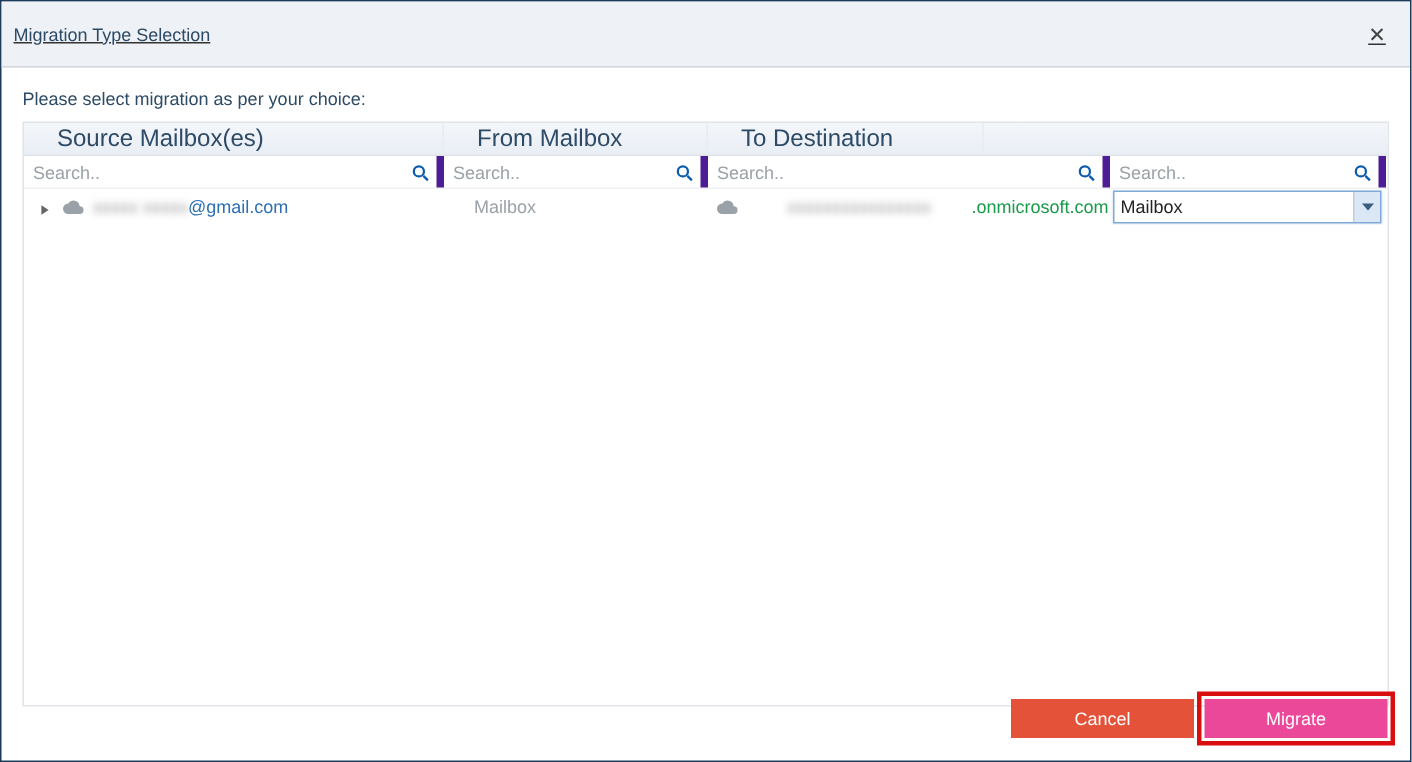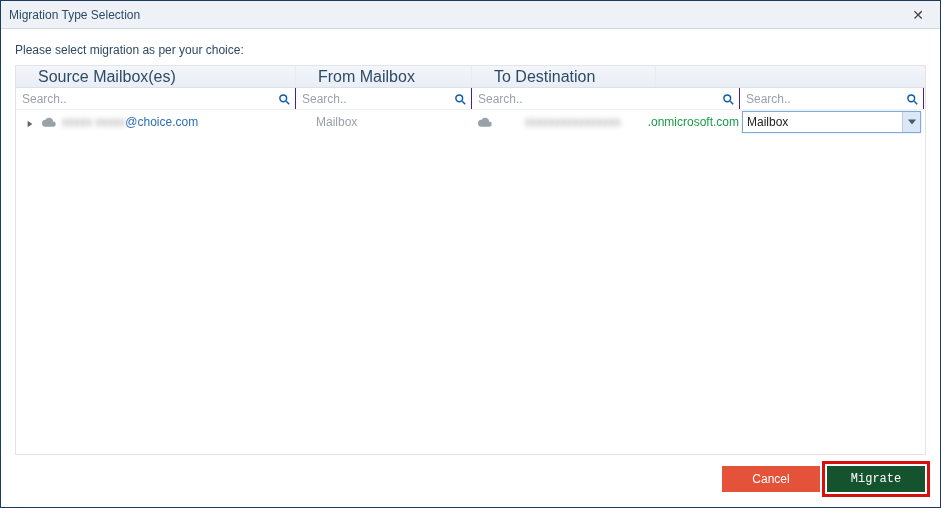--- a/index.html
+++ b/index.html
@@ -13,26 +13,27 @@
       color: #333;
       background: #fff;
       width: 941px;
       height: 508px;
       border: 1px solid #1b3a5c;
       position: relative;
       overflow: hidden;
     }
     .titlebar {
       background: #eef2f6;
-      height: 28px;
+      height: 44px;
       display: flex;
       align-items: center;
       padding: 0 8px;
       border-bottom: 1px solid #d0d7de;
       justify-content: space-between;
+      text-decoration: underline;
     }
     .titlebar .title {
       color: #2d4a66;
       font-size: 12px;
     }
     .close-btn {
       width: 28px;
       height: 28px;
       text-align: center;
       line-height: 28px;
@@ -75,21 +76,21 @@
       border-right: 1px solid #e8ecf1;
     }
     .search-row {
       display: flex;
       height: 22px;
       border-bottom: 1px solid #eef1f4;
     }
     .search-cell {
       display: flex;
       align-items: center;
-      border-right: 1px solid #4c1d95;
+      border-right: 5px solid #4c1d95;
       padding: 0 4px;
     }
     .search-input {
       border: none;
       outline: none;
       width: 100%;
       font-size: 12px;
       color: #666;
       padding-left: 2px;
       background: transparent;
@@ -195,35 +196,34 @@
     }
     .footer {
       position: absolute;
       bottom: 10px;
       right: 10px;
       display: flex;
       gap: 2px;
       align-items: center;
     }
     .btn {
-      width: 98px;
+      width: 122px;
       height: 26px;
       display: inline-flex;
       align-items: center;
       justify-content: center;
       font-size: 12px;
       color: #fff;
       cursor: pointer;
     }
     .btn-cancel {
       background: #e4523a;
     }
     .btn-migrate {
-      background: #14532d;
-      font-family: Liberation Mono, monospace;
+      background: #ec4899;
     }
     .migrate-frame {
       border: 3px solid #d90f0f;
       padding: 2px;
       display: inline-flex;
     }
   </style>
 </head>
 <body>
 
@@ -288,21 +288,21 @@
         <svg viewBox="0 0 10 10" width="8" height="8">
             <path d="M2 1 L8 5 L2 9 Z" fill="#666"></path>
           </svg>
       </span>
       <span class="cloud-icon">
         <svg viewBox="0 0 24 16">
             <path d="M19 16H6a6 6 0 010-12 7 7 0 0113 3 4.5 4.5 0 010 9z"></path>
           </svg>
       </span>
       <span class="blur">xxxxx xxxxx</span>
-      <span class="domain-g">@choice.com</span>
+      <span class="domain-g">@gmail.com</span>
     </div>
 
     <div class="col c2 data-cell">
       <span class="from-source-val">Mailbox</span>
     </div>
 
     <div class="col c3 data-cell" style="padding-left:6px;justify-content:space-between;">
       <span class="cloud-icon">
         <svg viewBox="0 0 24 16">
             <path d="M19 16H6a6 6 0 010-12 7 7 0 0113 3 4.5 4.5 0 010 9z"></path>

